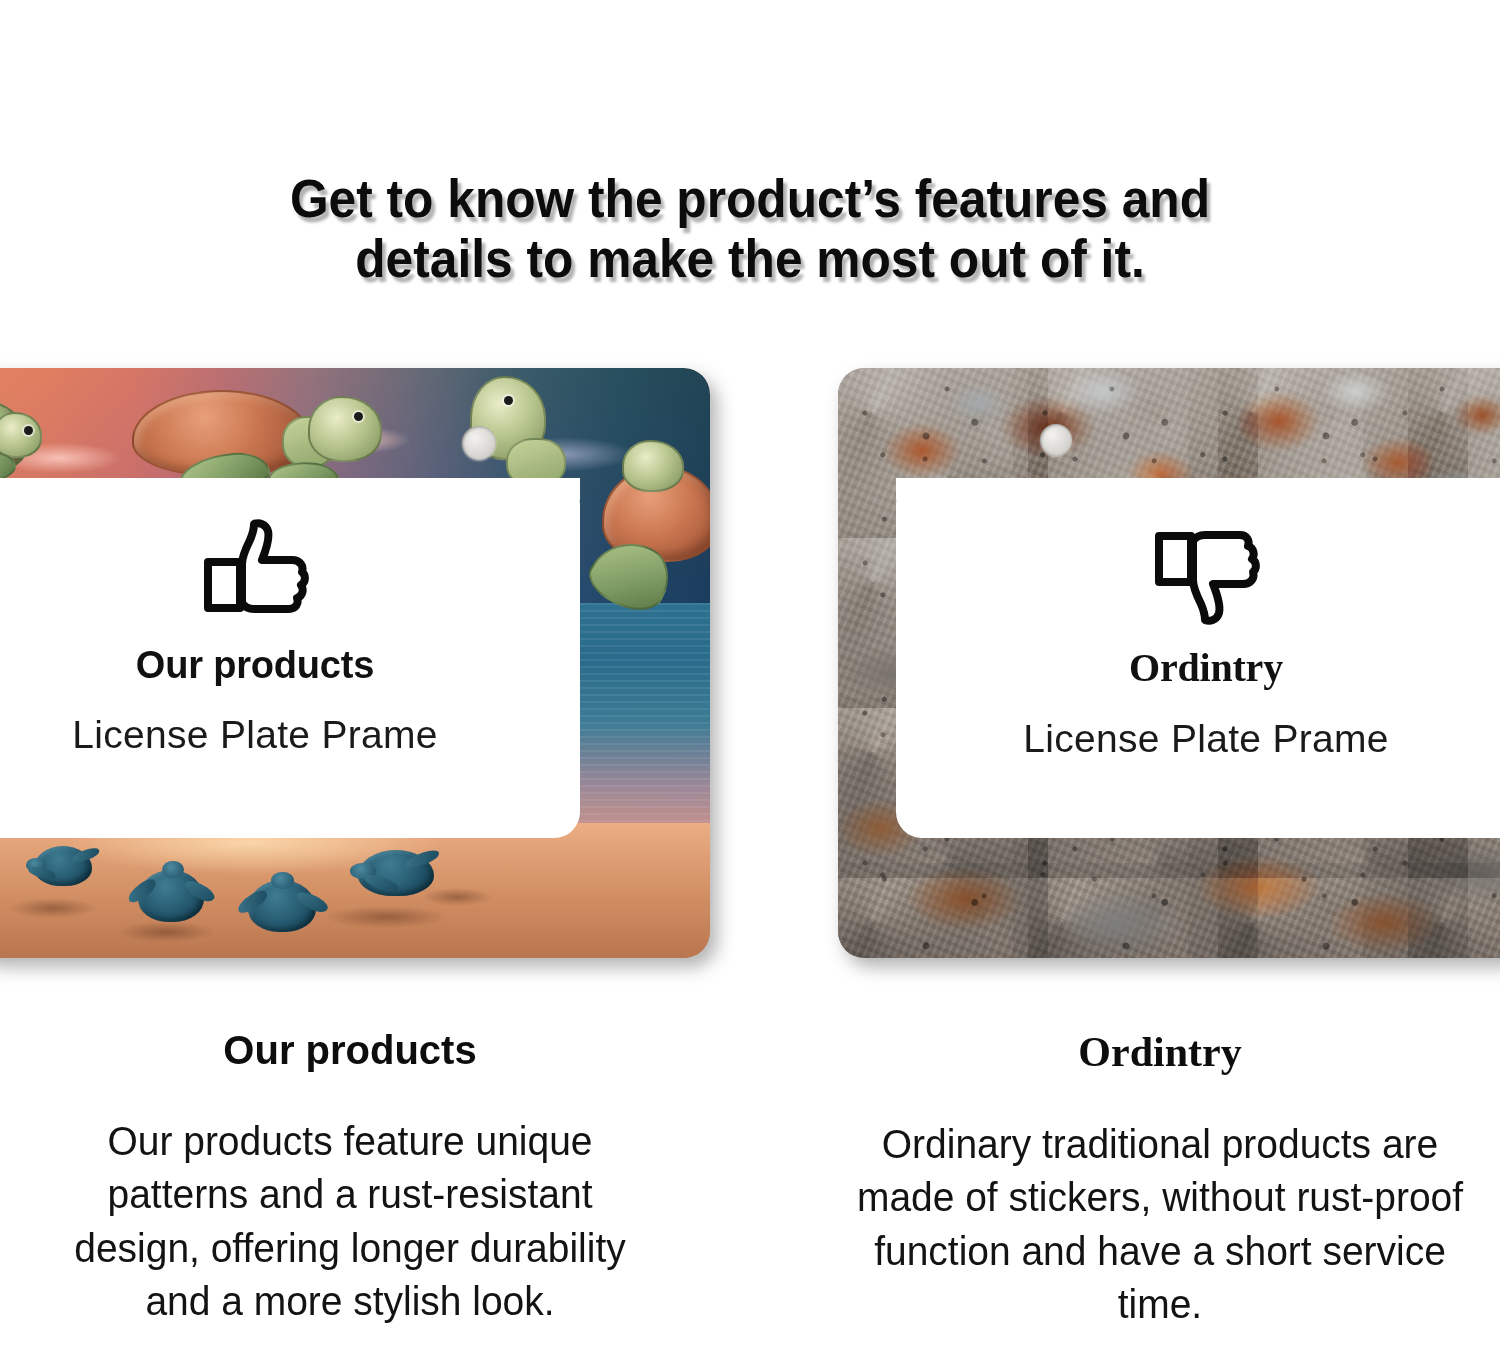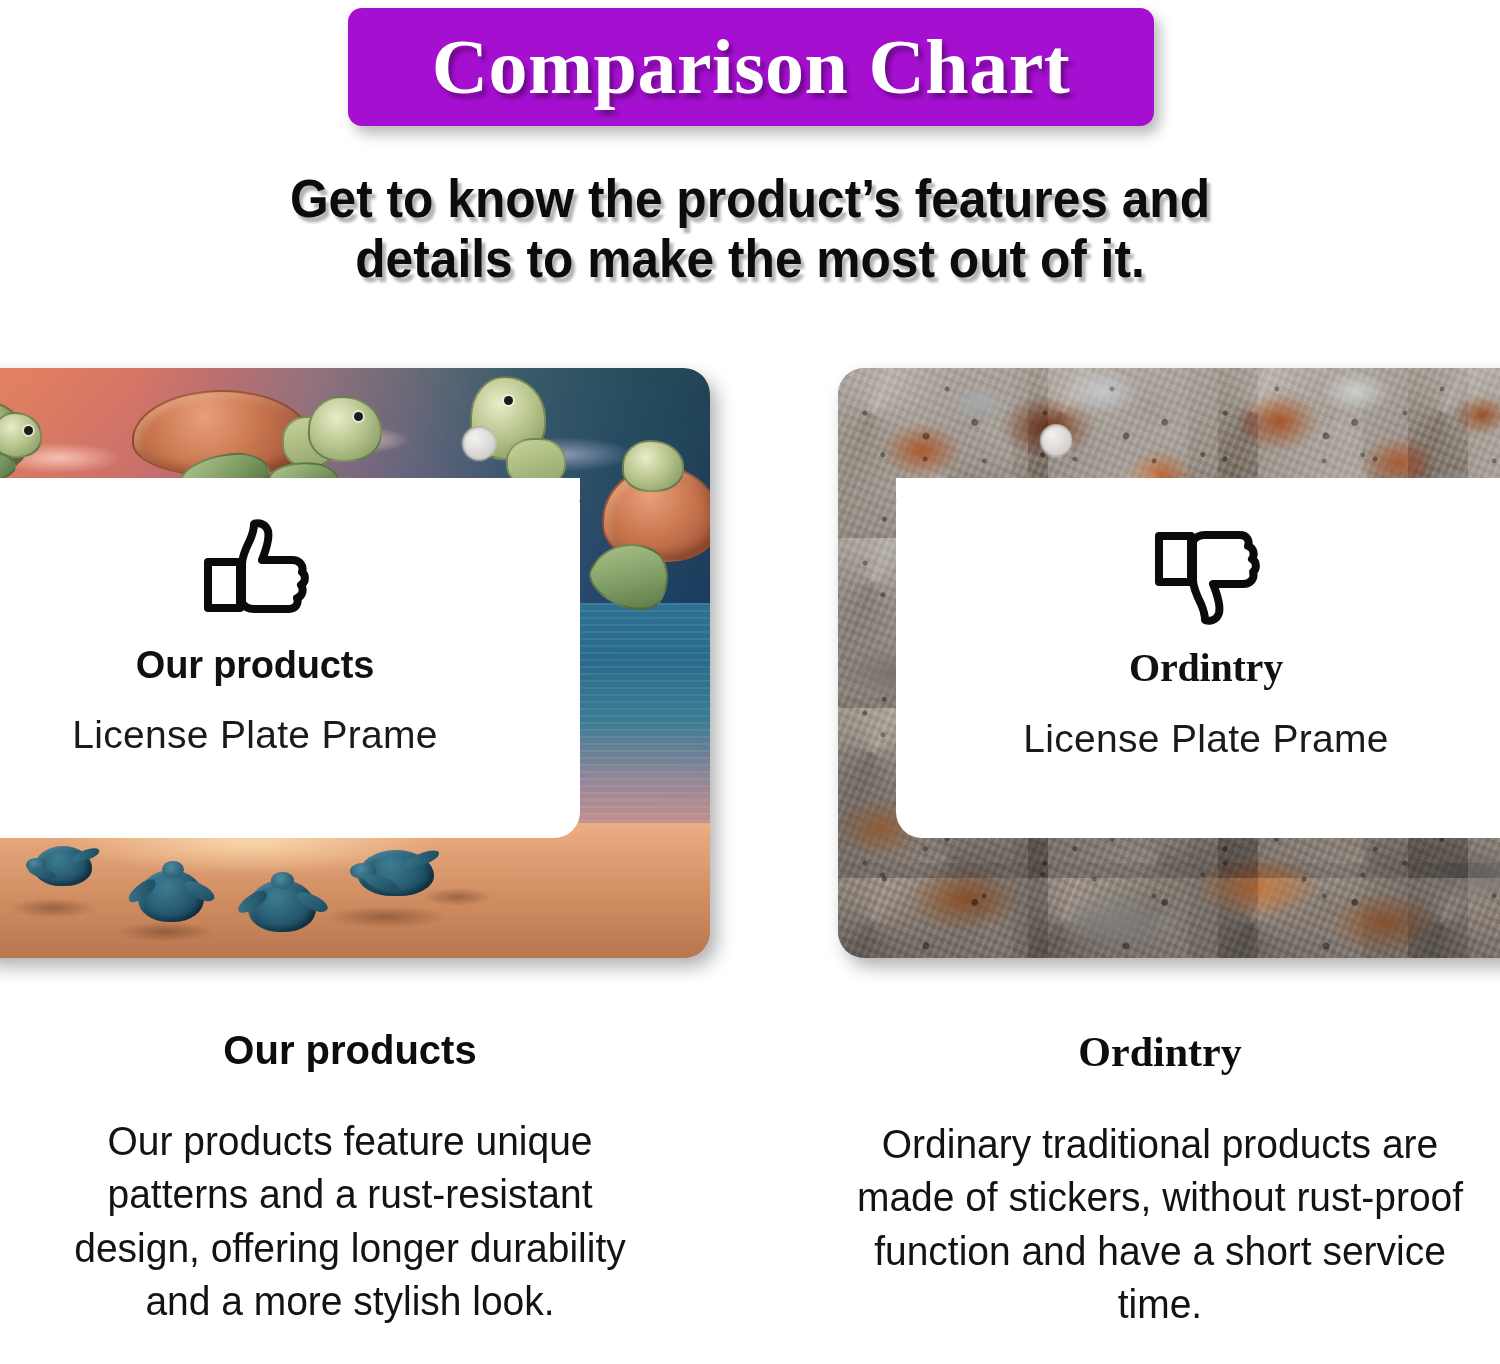--- a/index.html
+++ b/index.html
@@ -272,23 +272,20 @@
     font-family:"Liberation Sans Narrow","Liberation Sans", sans-serif;
     font-weight:400; font-size:41px; line-height:1.3; color:#131313;
     margin-top:42px; transform:scaleX(0.95); transform-origin:center top;
   }
 </style>
 </head>
 <body>
 
 <div class="page">
 
-  <div class="banner">
-    <div class="banner-text">Comparison Chart</div>
-  </div>
 
   <div class="subhead">
     <div>Get to know the product’s features and</div>
     <div>details to make the most out of it.</div>
   </div>
 
   <div class="frames">
 
     <div class="frame-wrap left">
       <div class="plate">

